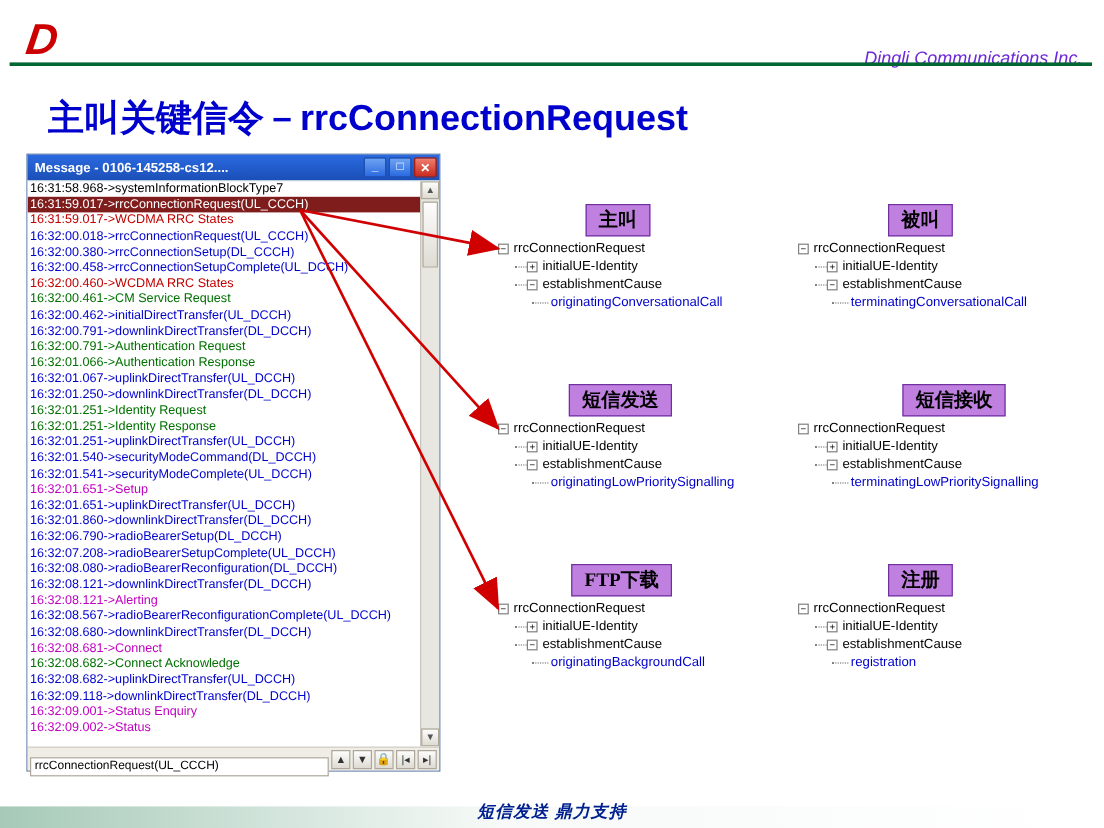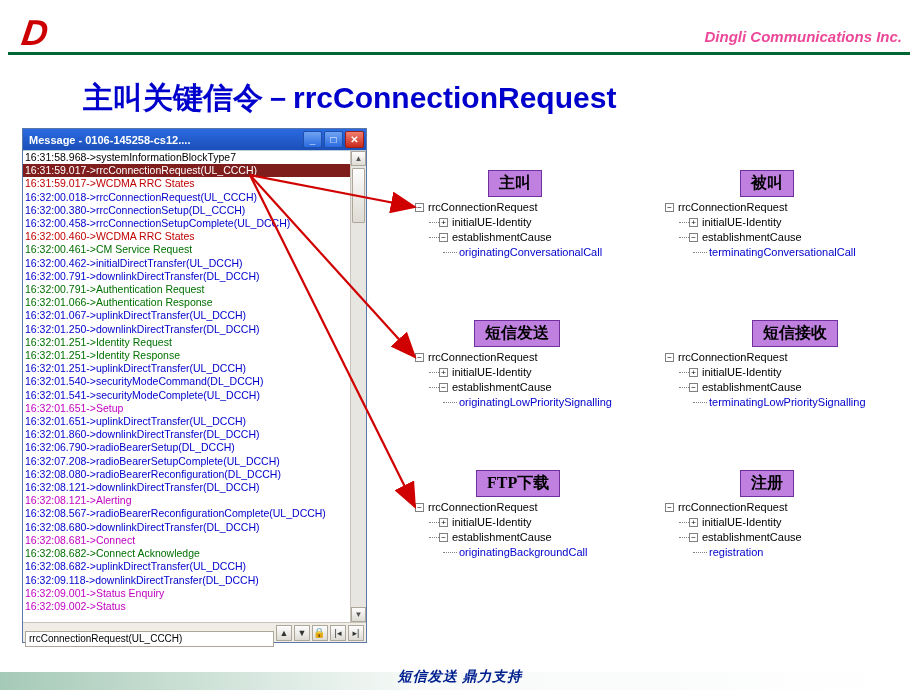--- a/index.html
+++ b/index.html
@@ -13,30 +13,29 @@
     overflow: hidden;
   }
   
   .header { position: relative; height: 58px; }
   .logo {
     position: absolute; left: 22px; top: 12px;
     font-style: italic; font-weight: 900; font-size: 36px;
     color: #c00; letter-spacing: -4px; transform: skewX(-8deg);
   }
   .company-name {
-    position: absolute; right: 18px; top: 28px;
-    color: #ec4899; font-weight: bold; font-size: 15px; font-style: italic;
+    position: absolute; right: 18px; top: 40px;
+    color: #6d28d9; font-weight: normal; font-size: 15px; font-style: italic;
   }
   .hr-green { position: absolute; left: 8px; right: 10px; top: 52px; height: 3px; background: #006633; }
   
   .page-title {
     position: absolute; left: 40px; top: 78px;
     font-size: 30px; font-weight: bold; color: #0000cc;
     font-family: "SimHei","Microsoft YaHei",Arial;
-    margin-left: 43px;
   }
   
   .msgwin {
     position: absolute; left: 22px; top: 128px;
     width: 345px; height: 515px;
     border: 1px solid #5a77a8; background: #fff;
     display: flex; flex-direction: column;
     font-family: Tahoma, Arial, sans-serif;
   }
   .titlebar {

